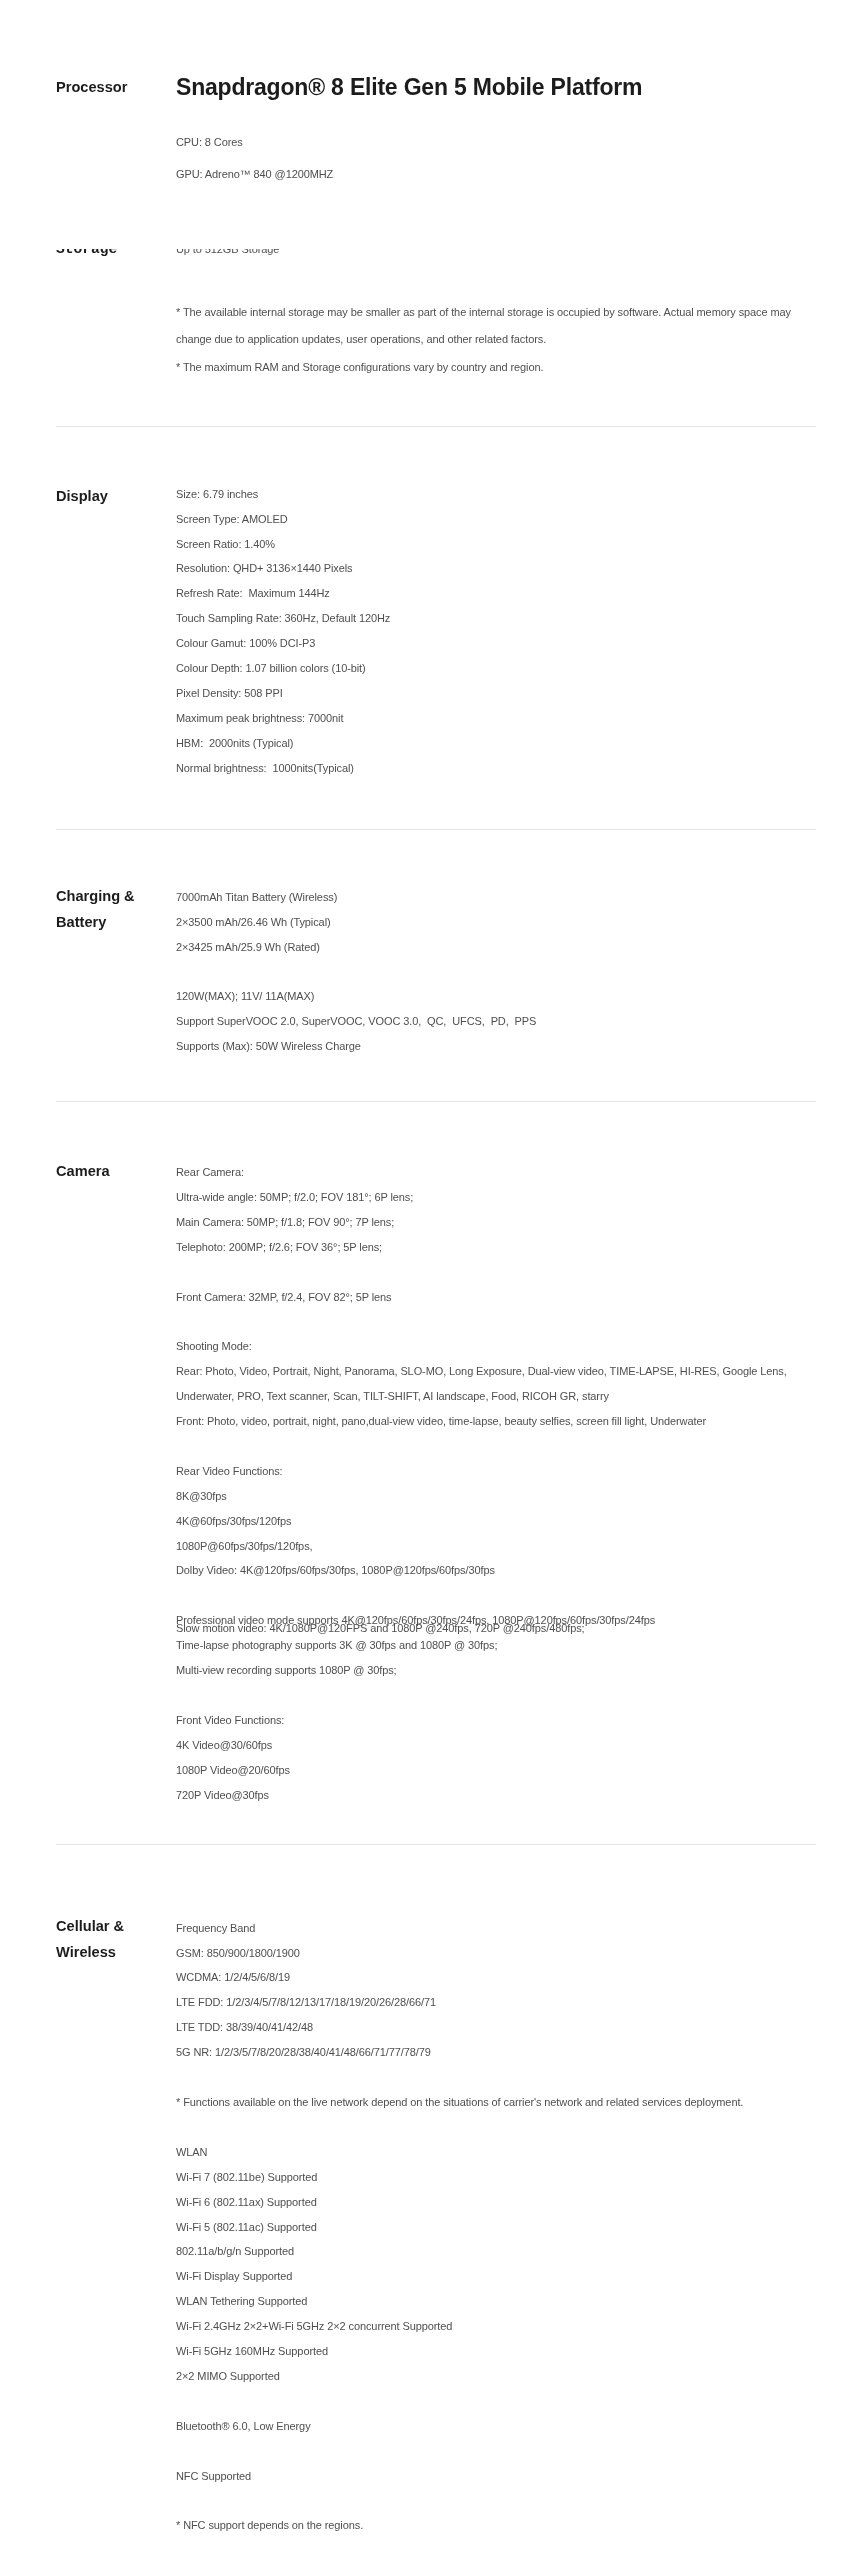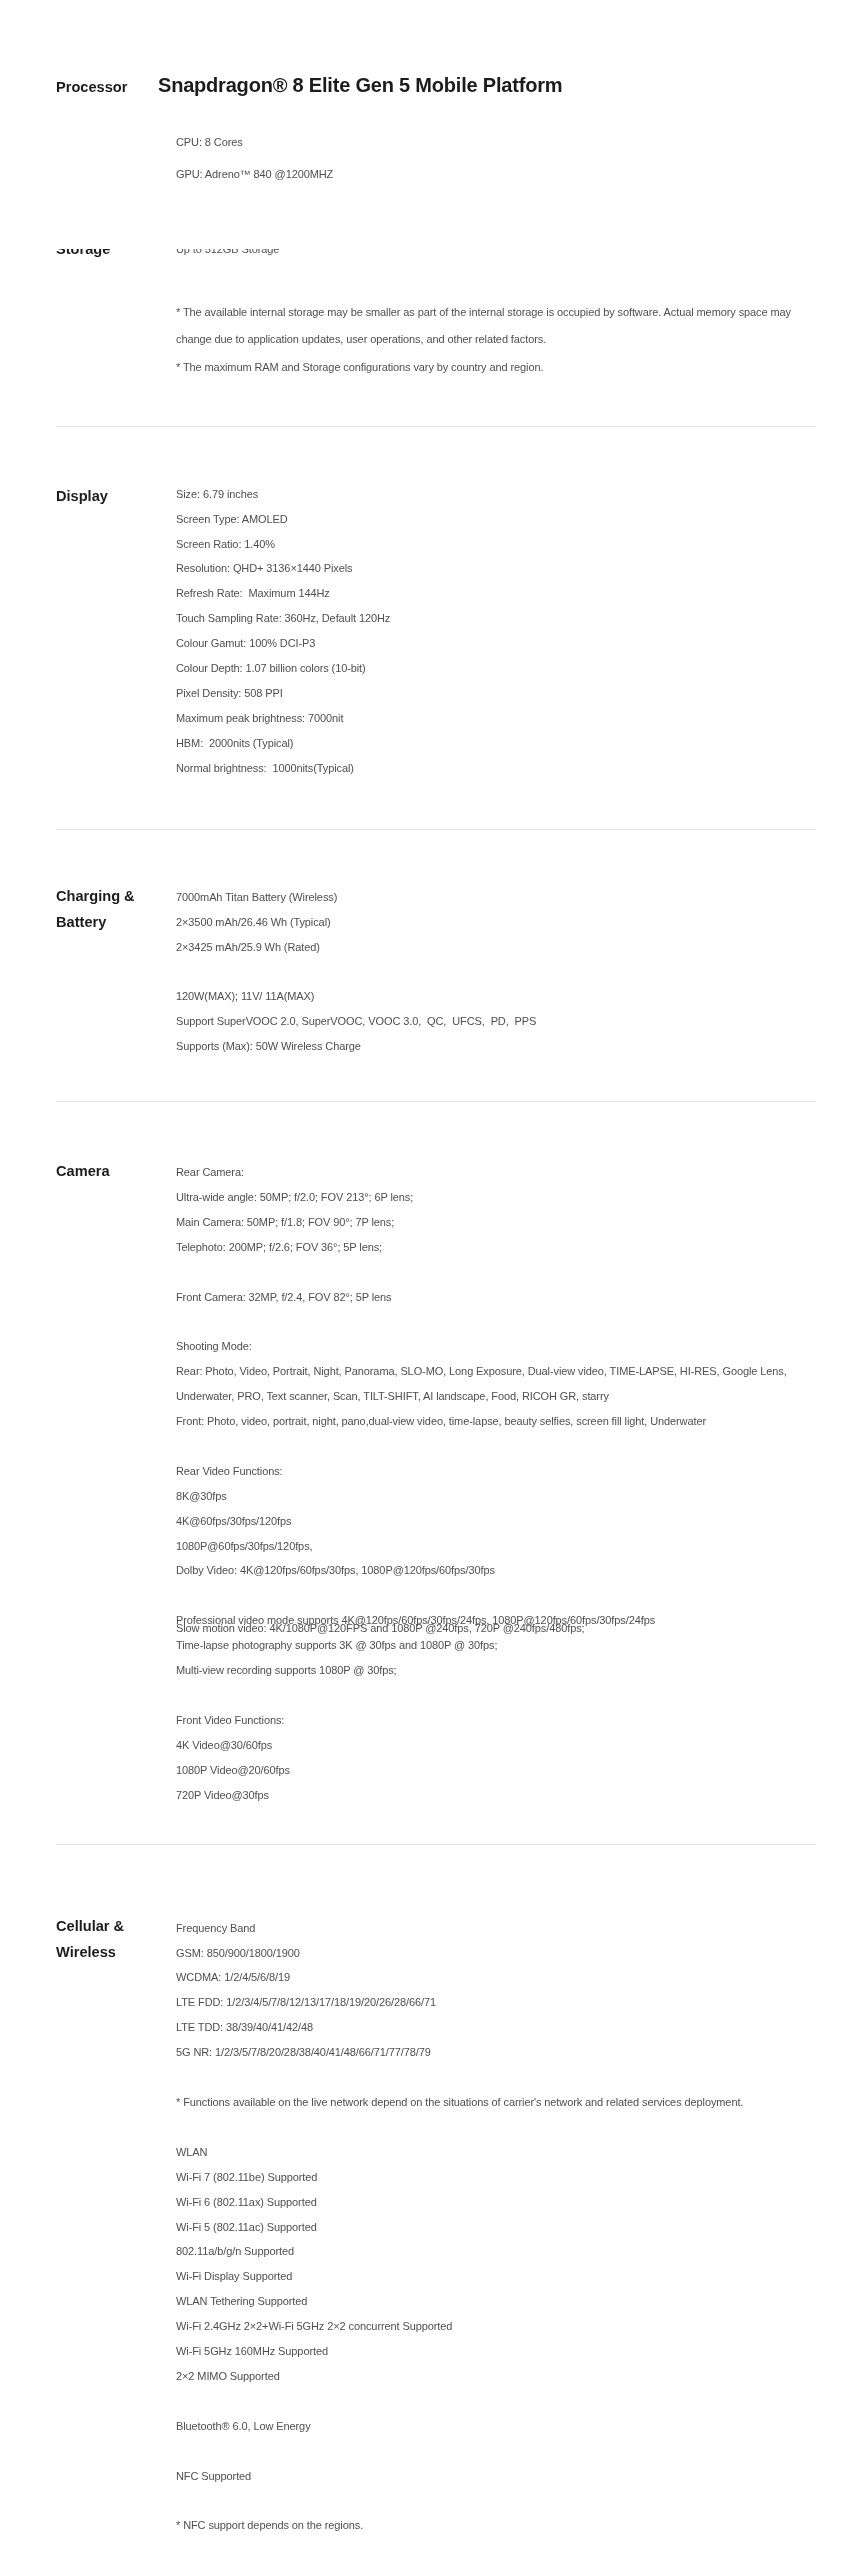--- a/index.html
+++ b/index.html
@@ -6,36 +6,36 @@
   body{
     width:859px;height:2576px;position:relative;background:#ffffff;
     font-family:"Liberation Sans",sans-serif;overflow:hidden;
   }
   .label{
     position:absolute;left:56px;
     font-family:"Liberation Sans",sans-serif;font-weight:700;font-size:14.6px;
     color:#1c1c1c;white-space:pre;letter-spacing:0;
   }
   .title{
-    position:absolute;left:158px;
-    font-family:"Liberation Sans",sans-serif;font-weight:700;font-size:20px;
+    position:absolute;left:176px;
+    font-family:"Liberation Sans",sans-serif;font-weight:700;font-size:23px;
     color:#1c1c1c;white-space:pre;letter-spacing:-0.2px;
   }
   .line{
     position:absolute;left:176px;
     font-family:"Liberation Sans",sans-serif;font-weight:400;font-size:11px;
     color:#4f4f4f;white-space:pre;letter-spacing:-0.1px;
   }
   .divider{
     position:absolute;left:56px;width:760px;height:0.9px;background:#e4e4e4;
   }
   .clip{
     position:absolute;top:249px;left:0;width:859px;height:17px;overflow:hidden;
   }
-  .clip .label{top:-7.7px;}
+  .clip .label{top:-7.7px;font-family:Liberation Mono, monospace;}
   .clip .line{top:-6px;}
 </style>
 </head>
 <body>
 
 <div class="label" style="top:79px">Processor</div>
 <div class="title" style="top:74px">Snapdragon® 8 Elite Gen 5 Mobile Platform</div>
 <div class="line" style="top:136px">CPU: 8 Cores</div>
 <div class="line" style="top:168px">GPU: Adreno™ 840 @1200MHZ</div>
 
@@ -71,21 +71,21 @@
 <div class="line" style="top:916px">2×3500 mAh/26.46 Wh (Typical)</div>
 <div class="line" style="top:941px">2×3425 mAh/25.9 Wh (Rated)</div>
 <div class="line" style="top:990px">120W(MAX); 11V/ 11A(MAX)</div>
 <div class="line" style="top:1015px">Support SuperVOOC 2.0, SuperVOOC, VOOC 3.0,  QC,  UFCS,  PD,  PPS</div>
 <div class="line" style="top:1040px">Supports (Max): 50W Wireless Charge</div>
 
 <div class="divider" style="top:1101px"></div>
 
 <div class="label" style="top:1163px">Camera</div>
 <div class="line" style="top:1166px">Rear Camera:</div>
-<div class="line" style="top:1191px">Ultra-wide angle: 50MP; f/2.0; FOV 213°; 6P lens;</div>
+<div class="line" style="top:1191px">Ultra-wide angle: 50MP; f/2.0; FOV 181°; 6P lens;</div>
 <div class="line" style="top:1216px">Main Camera: 50MP; f/1.8; FOV 90°; 7P lens;</div>
 <div class="line" style="top:1241px">Telephoto: 200MP; f/2.6; FOV 36°; 5P lens;</div>
 <div class="line" style="top:1291px">Front Camera: 32MP, f/2.4, FOV 82°; 5P lens</div>
 <div class="line" style="top:1340px">Shooting Mode:</div>
 <div class="line" style="top:1365px">Rear: Photo, Video, Portrait, Night, Panorama, SLO-MO, Long Exposure, Dual-view video, TIME-LAPSE, HI-RES, Google Lens,</div>
 <div class="line" style="top:1390px">Underwater, PRO, Text scanner, Scan, TILT-SHIFT, AI landscape, Food, RICOH GR, starry</div>
 <div class="line" style="top:1415px">Front: Photo, video, portrait, night, pano,dual-view video, time-lapse, beauty selfies, screen fill light, Underwater</div>
 <div class="line" style="top:1465px">Rear Video Functions:</div>
 <div class="line" style="top:1490px">8K@30fps</div>
 <div class="line" style="top:1515px">4K@60fps/30fps/120fps</div>

